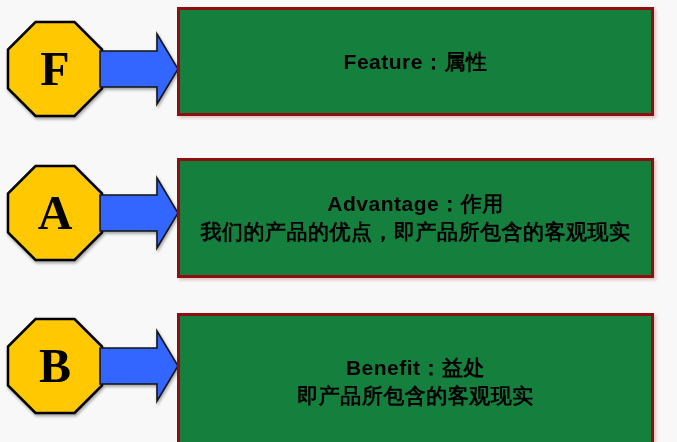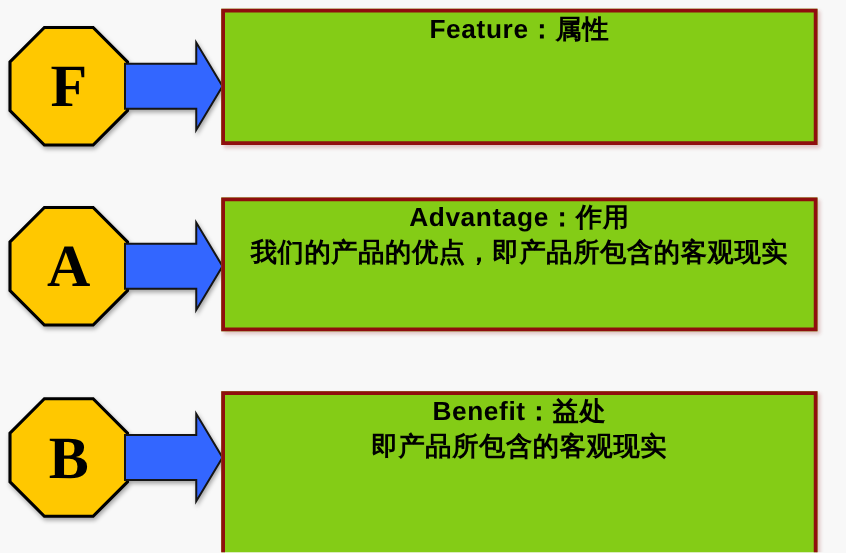--- a/index.html
+++ b/index.html
@@ -39,29 +39,29 @@
     font-weight: bold;
     font-size: 48px;
     fill: #000000;
   }
   .box {
     position: absolute;
     left: 177px;
     width: 477px;
     box-sizing: border-box;
     border: 3px solid #8F0E0E;
-    background: #84cc16;
+    background: #15803d;
     box-shadow: 2px 2px 3px rgba(148, 30, 30, 0.25);
     display: flex;
     flex-direction: column;
     align-items: center;
-    justify-content: flex-start;
+    justify-content: center;
   }
   .r1-box { top: 7px;   height: 109px; }
-  .r2-box { top: 158px; height: 107px; }
+  .r2-box { top: 158px; height: 120px; }
   .r3-box { top: 313px; height: 138px; }
   .heading, .desc {
     font-family: "Liberation Sans", "DejaVu Sans", sans-serif;
     font-weight: bold;
     font-size: 21px;
     line-height: 28px;
     color: #000000;
     text-align: center;
     white-space: nowrap;
     letter-spacing: 0.5px;

